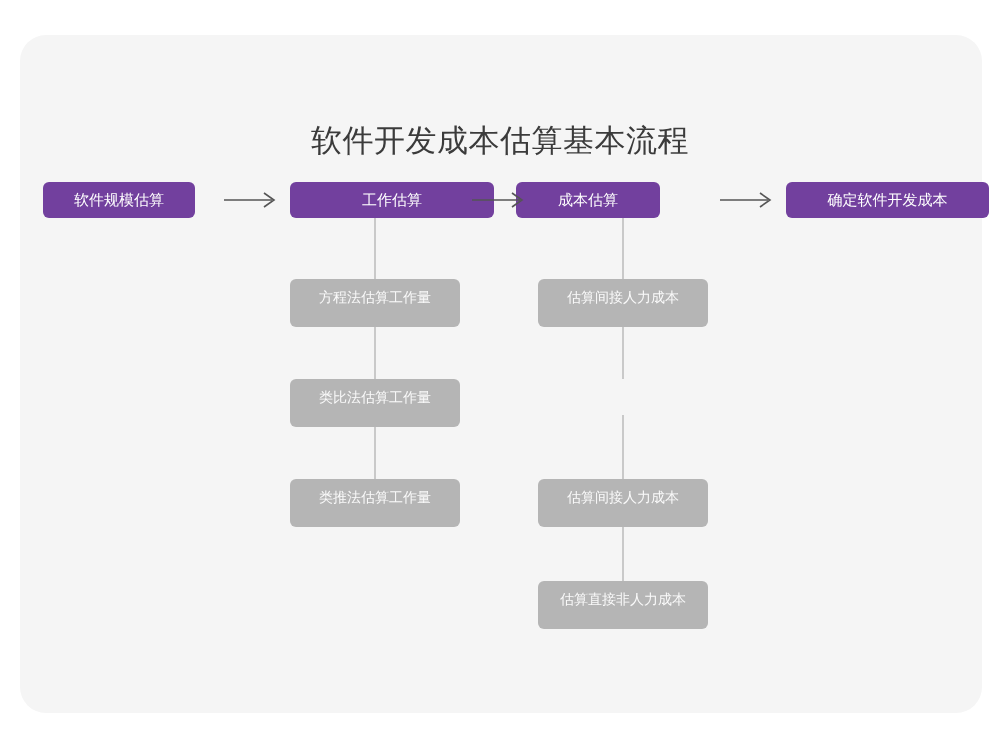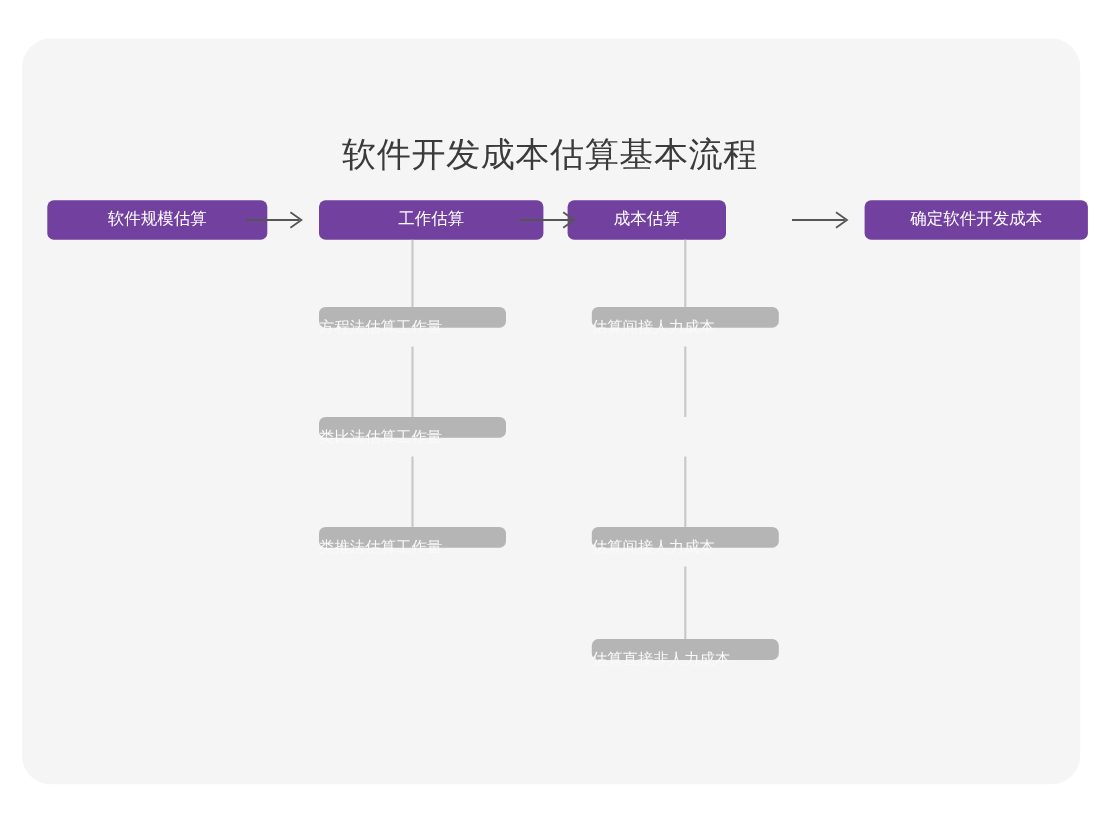--- a/index.html
+++ b/index.html
@@ -49,35 +49,35 @@
     top: 182px;
     background: #72409e;
     border-radius: 6px;
     color: #ffffff;
     font-size: 15px;
     line-height: 36px;
     text-align: center;
     white-space: nowrap;
     box-sizing: border-box;
   }
-  .stage-0 { left: 43px;  width: 200px; }
+  .stage-0 { left: 43px;  width: 152px; }
   .stage-1 { left: 290px; width: 204px; }
   .stage-2 { left: 516px; width: 144px; }
   .stage-3 { left: 786px; width: 203px; }
 
   
   .sub-box {
     position: absolute;
-    height: 19px;
+    height: 48px;
     background: #b5b5b5;
     border-radius: 6px;
     color: #fafafa;
     font-size: 14px;
     line-height: 36px;
-    text-align: left;
+    text-align: center;
     white-space: nowrap;
     box-sizing: border-box;
   }
   .col-b { left: 290px; width: 170px; }
   .col-c { left: 538px; width: 170px; }
 
   .row-1 { top: 279px; }
   .row-2 { top: 379px; }
   .row-3 { top: 479px; }
   .row-4 { top: 581px; }

